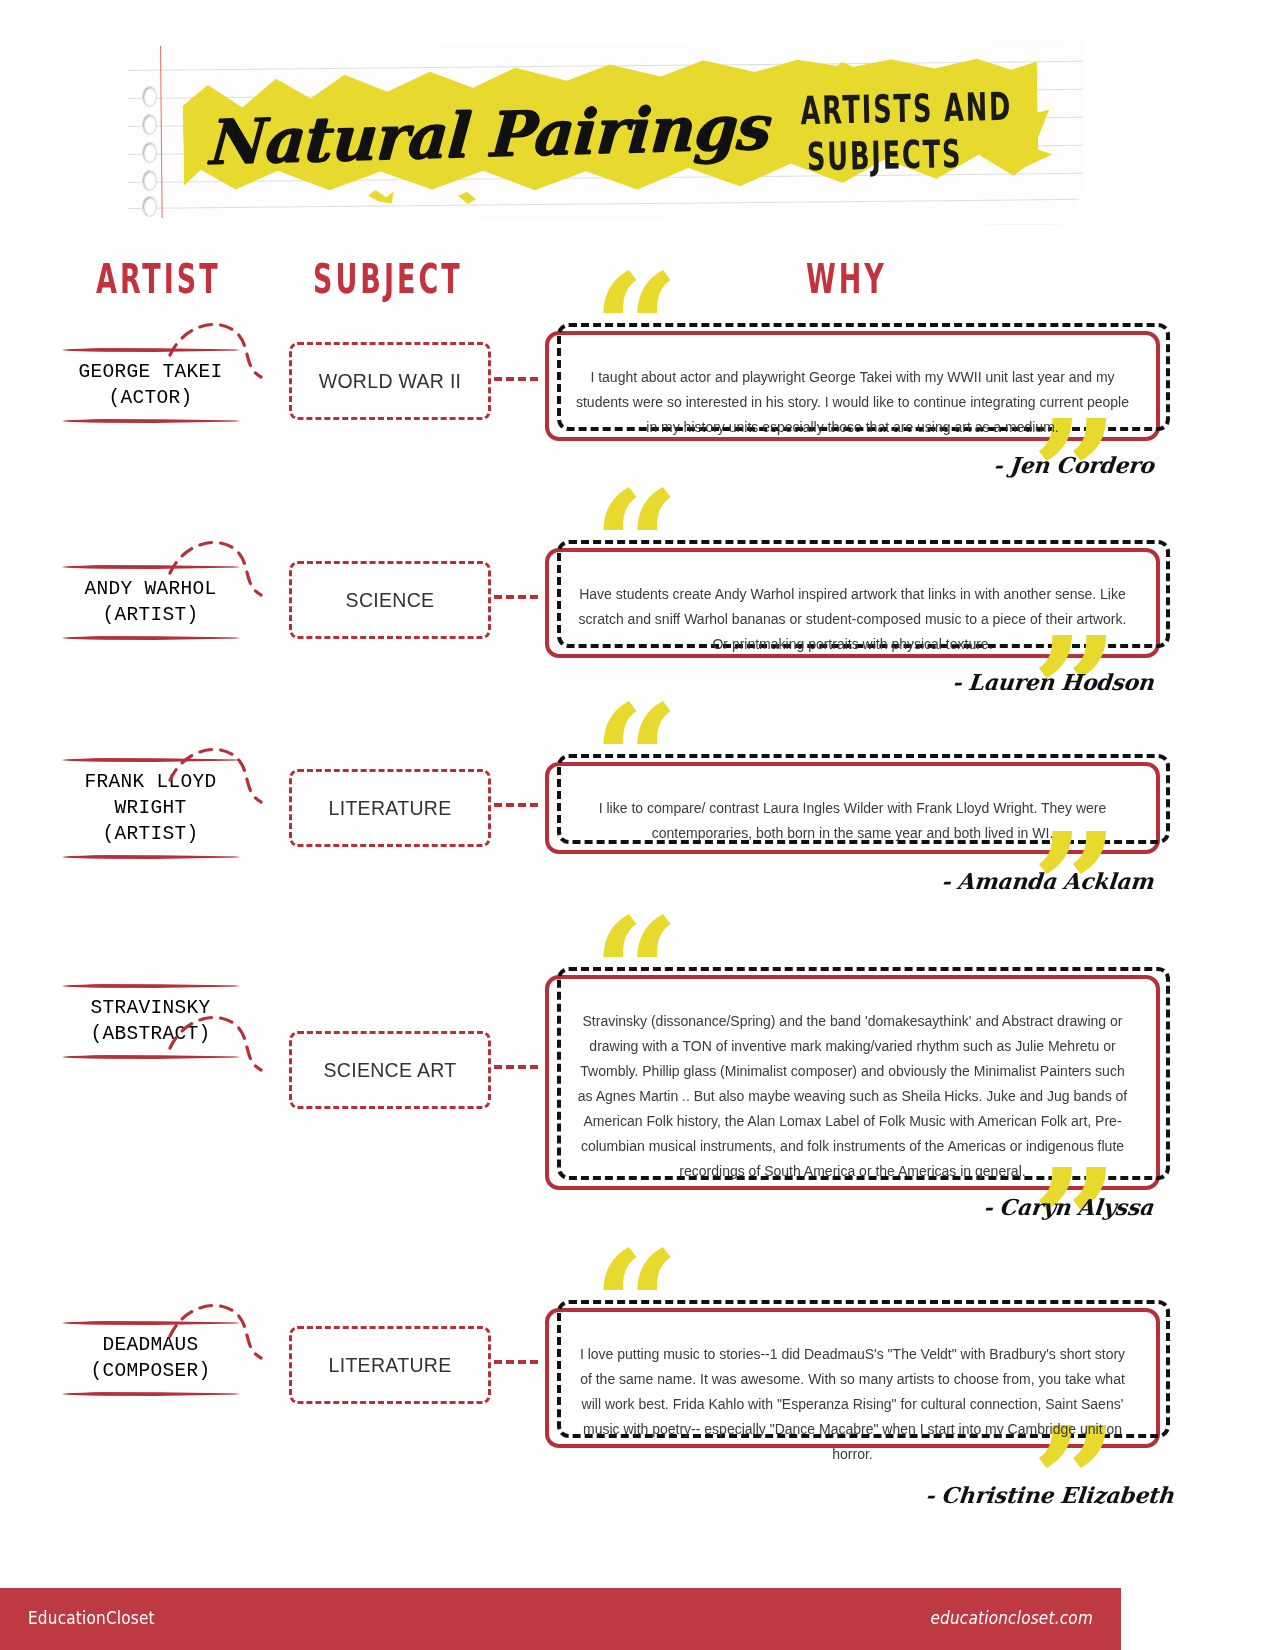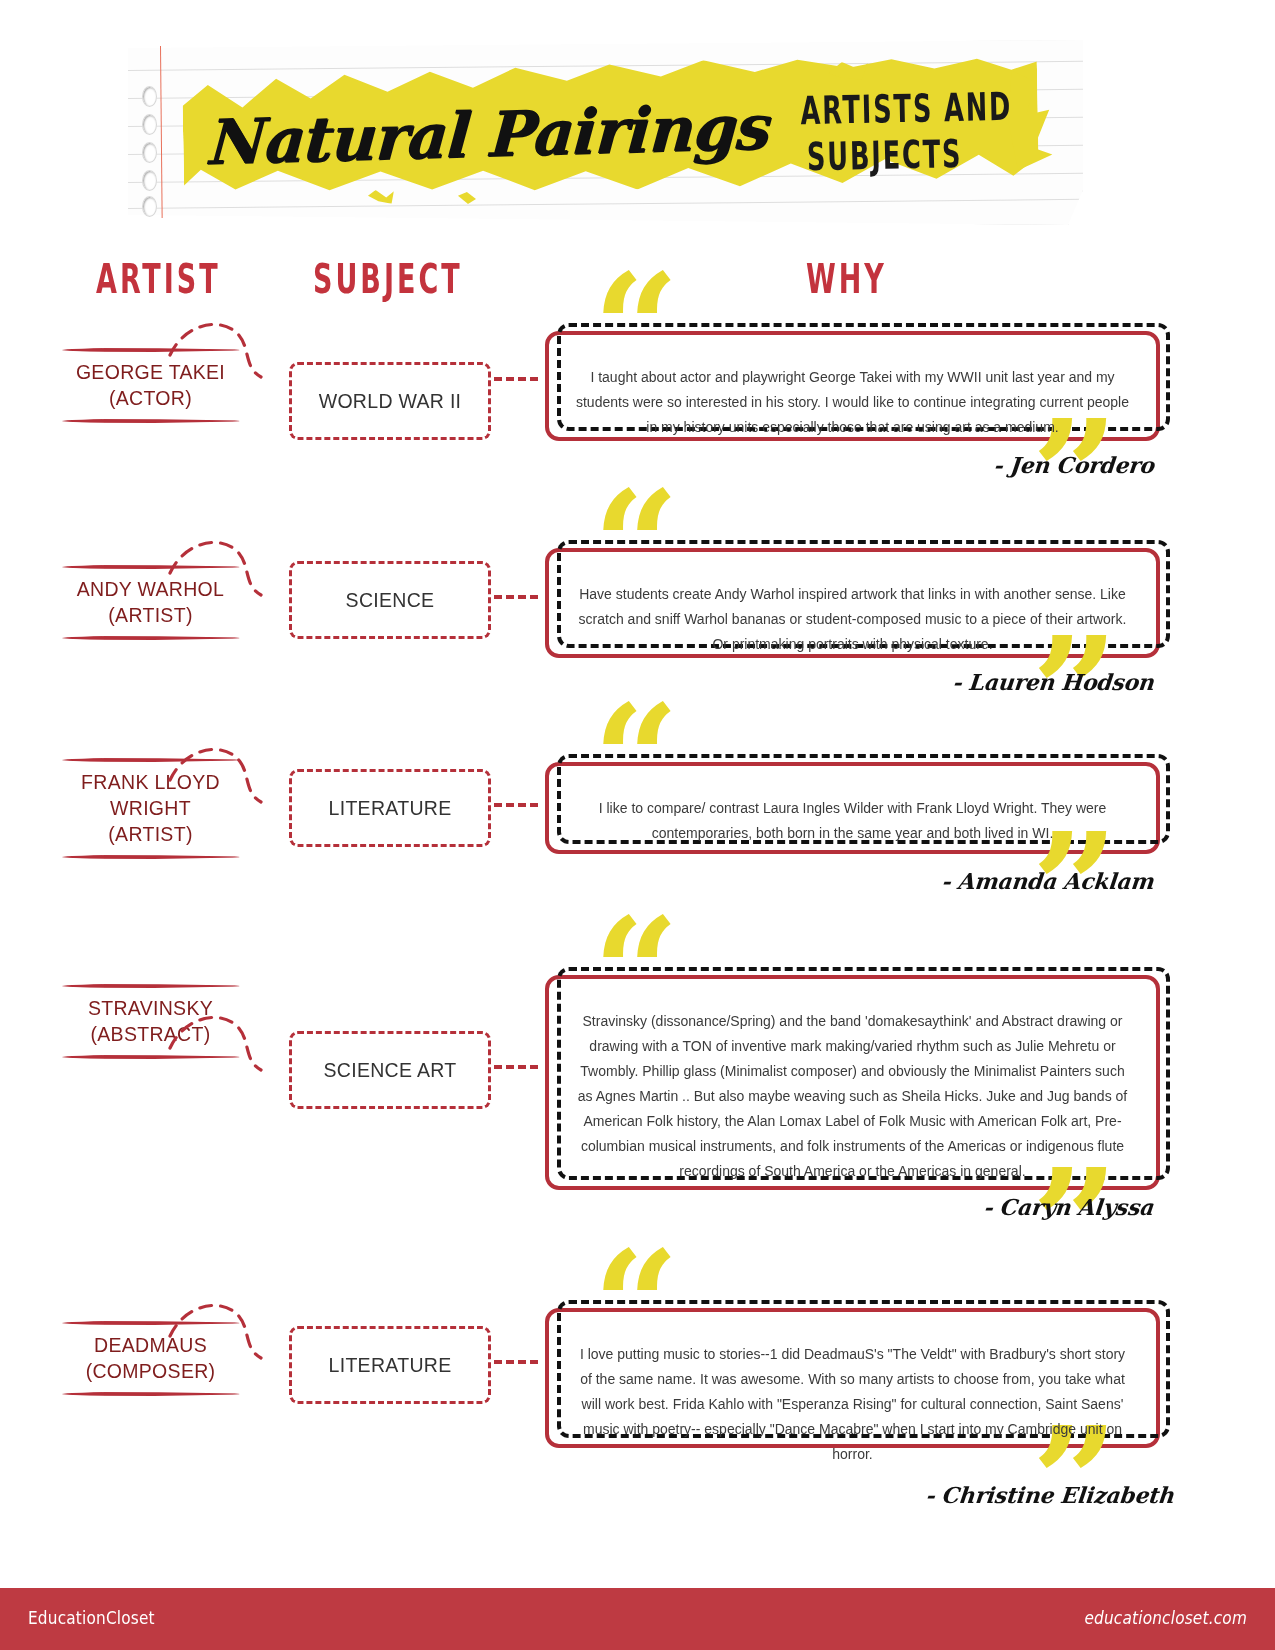--- a/index.html
+++ b/index.html
@@ -118,24 +118,24 @@
   
   .row { position: absolute; left: 0; width: 1275px; }
 
   
   .artist-cell {
     position: absolute;
     left: 58px; width: 185px;
     text-align: center;
   }
   .artist-name {
-    font-family: Liberation Sans, sans-serif;
+    font-family: Liberation Mono, monospace;
     font-size: 19.5px;
     line-height: 26px;
-    color: #7f1d1d;
+    color: #000000;
     letter-spacing: .3px;
     text-align: center;
   }
   .swoosh {
     position: relative;
     height: 9px;
     width: 178px;
     margin: 0 auto;
   }
   .swoosh::before {
@@ -225,21 +225,21 @@
     color: #111111;
     letter-spacing: -.3px;
     transform: skewX(-8deg);
     white-space: nowrap;
   }
 
   
   .footer {
     position: absolute;
     left: 0; bottom: 0;
-    width: 1275px; height: 62px;
+    width: 1121px; height: 62px;
     background: #BE3A42;
   }
   .footer-left, .footer-right {
     position: absolute; top: 20px;
     font-family: "DejaVu Sans Condensed", "Liberation Sans Narrow", "Liberation Sans", sans-serif;
     font-size: 17px;
     color: #ffffff;
     letter-spacing: .2px;
   }
   .footer-left  { left: 28px; }
@@ -285,21 +285,21 @@
 <div class="row">
   <div class="artist-cell" style="top:345px">
     <div class="swoosh swoosh-top"></div>
     <div class="artist-name">GEORGE TAKEI</div>
     <div class="artist-name">(ACTOR)</div>
     <div class="swoosh swoosh-bot"></div>
   </div>
   <svg class="connector" style="top:315px" viewBox="0 0 130 80">
     <path d="M5,40 C20,8 55,2 72,18 C86,32 78,52 96,62" fill="none" stroke="#B5303A" stroke-width="3.2" stroke-dasharray="12 9" stroke-linecap="round"></path>
   </svg>
-  <div class="subject-box" style="top:362px">
+  <div class="subject-box" style="top:342px">
     <span class="subject-label">WORLD WAR II</span>
   </div>
   <div class="link-dashes" style="top:377px"></div>
 
   <div class="quote-card" style="top:331px; height:110px">
     <div class="quote-outline"></div>
     <div class="quote-dashed"></div>
     <span class="qmark qmark-open">“</span>
     <span class="qmark qmark-close">”</span>
     <div class="quote-text">I taught about actor and playwright George Takei with my WWII unit last year and my students were so interested in his story. I would like to continue integrating current people in my history units especially those that are using art as a medium.</div>

